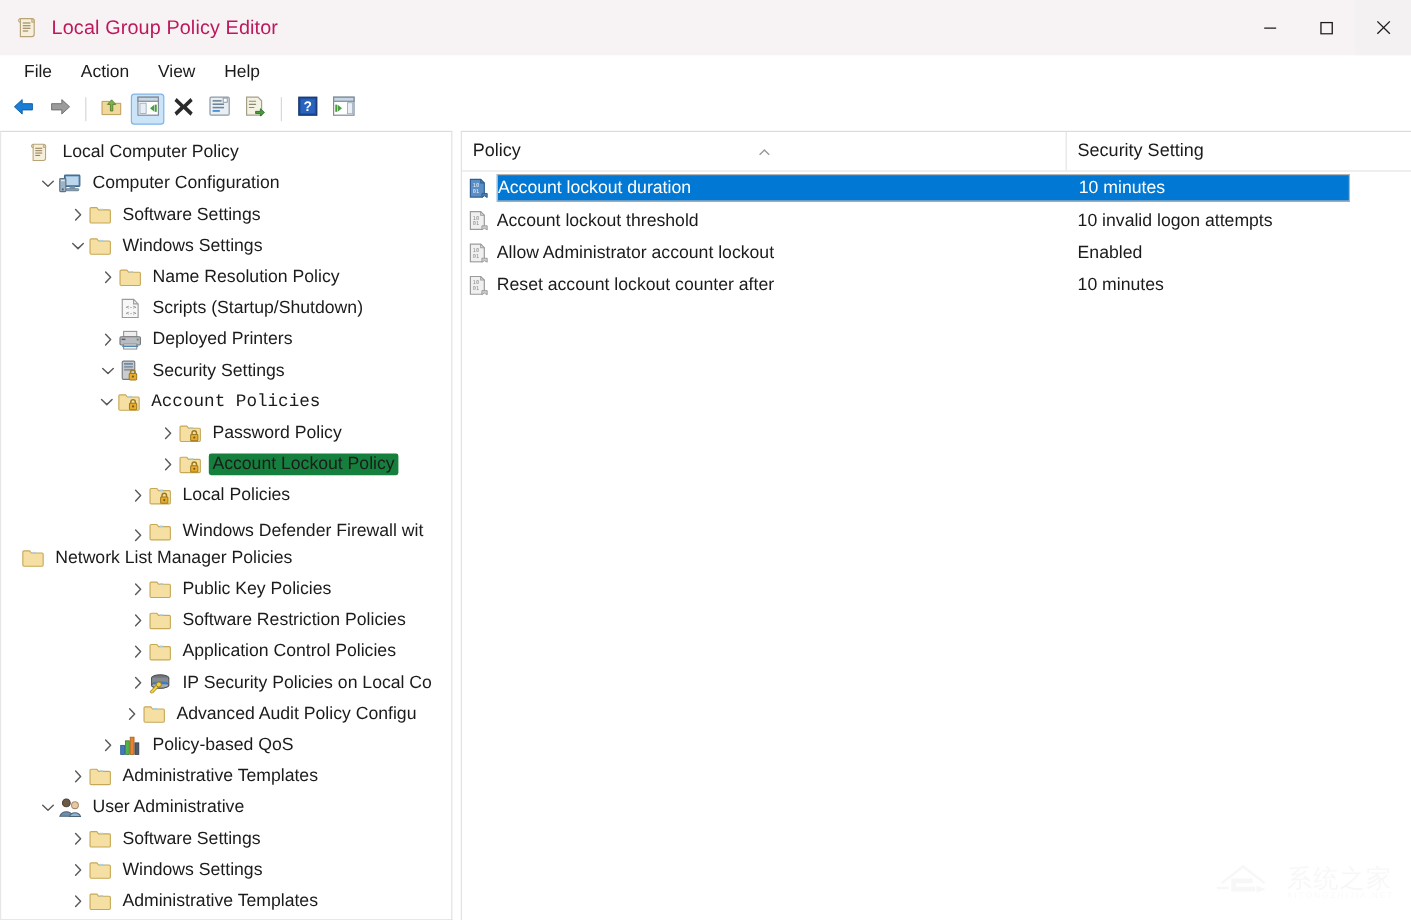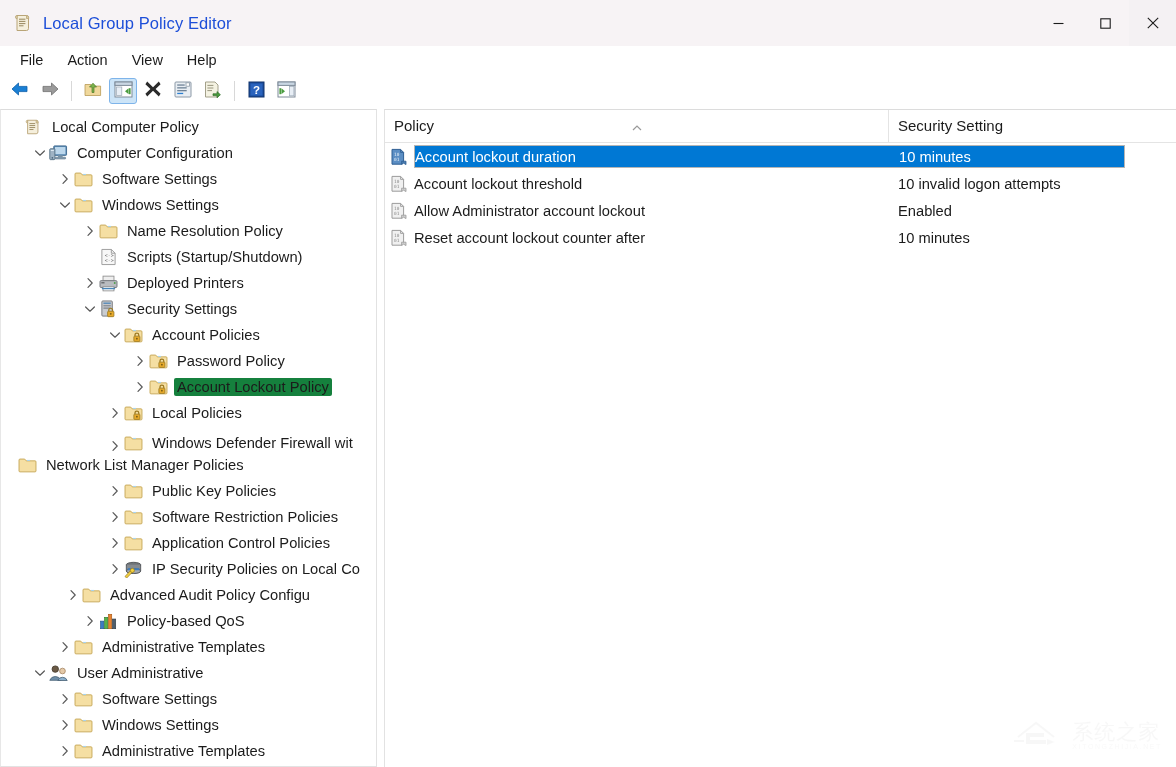--- a/index.html
+++ b/index.html
@@ -40,21 +40,21 @@
     gap: 10px;
   }
   .app-icon {
     width: 20px;
     height: 20px;
     position: relative;
     flex-shrink: 0;
   }
   .title-text {
     font-size: 16.5px;
-    color: #1d4ed8;
+    color: #be185d;
     letter-spacing: 0.1px;
     white-space: nowrap;
   }
   .winctl {
     position: absolute;
     top: 0;
     right: 0;
     height: 46px;
     display: flex;
   }
@@ -556,21 +556,21 @@
                 <rect x="4.6" y="2.6" width="7.8" height="1.6" fill="#5f8fb8"></rect>
                 <rect x="4.6" y="5.2" width="7.8" height="1.6" fill="#8d9298"></rect>
                 <rect x="4.6" y="7.8" width="7.8" height="1.6" fill="#8d9298"></rect>
                 <path d="M10.3 12.2 v-1.5 a2 2 0 0 1 4 0 v1.5" fill="none" stroke="#9c7a22" stroke-width="1.3"></path>
                 <rect x="9.1" y="11.9" width="6.6" height="5.7" rx="0.8" fill="#e8ab2b" stroke="#9c7a22" stroke-width="0.9"></rect>
                 <circle cx="12.4" cy="14.6" r="1" fill="#7a5c14"></circle>
               </svg>
             </span>
             <span class="tlabel">Security Settings</span>
           </div>
-          <div class="tnode" style="padding-left: 106px;">
+          <div class="tnode" style="padding-left: 80px; font-family: Liberation Mono, monospace;">
             <span class="tw-chev">
               <svg width="12" height="8" viewBox="0 0 12 8">
                 <path d="M1.6 2 L6 6.2 L10.4 2" fill="none" stroke="#5a5a5a" stroke-width="1.2" stroke-linecap="round" stroke-linejoin="round"></path>
               </svg>
             </span>
             <span class="tw-icon">
               <svg width="19" height="16" viewBox="0 0 20 17">
                 <path d="M1 3.2 a1 1 0 0 1 1 -1 h5 l1.6 1.9 h9.4 a1 1 0 0 1 1 1 v9.7 a1 1 0 0 1 -1 1 h-16 a1 1 0 0 1 -1 -1 z" fill="#f5dfa3" stroke="#c6a857" stroke-width="1"></path>
                 <rect x="9.5" y="3.1" width="3.2" height="1.2" fill="#a9d2ea"></rect>
                 <path d="M11.6 10 v-1.6 a2 2 0 0 1 4 0 v1.6" fill="none" stroke="#9c7a22" stroke-width="1.3"></path>
@@ -708,21 +708,21 @@
                 <ellipse cx="10" cy="4" rx="7.6" ry="2.6" fill="#6f7478" stroke="#4a4e52" stroke-width="0.9"></ellipse>
                 <path d="M2.4 4 v6.6 a7.6 2.6 0 0 0 15.2 0 v-6.6" fill="#868b90" stroke="#4a4e52" stroke-width="0.9"></path>
                 <ellipse cx="10" cy="10.6" rx="7.6" ry="2.6" fill="#a6abb0" stroke="#4a4e52" stroke-width="0.8"></ellipse>
                 <rect x="3.8" y="7.6" width="12.4" height="2.2" fill="#3f7cbd"></rect>
                 <path d="M1 16.4 L7.6 9.4 L9.4 11.2 L2.8 18 Z" fill="#f2d13e" stroke="#9c7a22" stroke-width="0.8"></path>
                 <circle cx="8.8" cy="10" r="2.2" fill="#f2d13e" stroke="#9c7a22" stroke-width="0.8"></circle>
               </svg>
             </span>
             <span class="tlabel">IP Security Policies on Local Co</span>
           </div>
-          <div class="tnode" style="padding-left: 64px;">
+          <div class="tnode" style="padding-left: 101px;">
             <span class="tw-chev">
               <svg width="8" height="12" viewBox="0 0 8 12">
                 <path d="M2 1.6 L6.2 6 L2 10.4" fill="none" stroke="#5a5a5a" stroke-width="1.2" stroke-linecap="round" stroke-linejoin="round"></path>
               </svg>
             </span>
             <span class="tw-icon">
               <svg width="19" height="16" viewBox="0 0 20 17">
                 <path d="M1 3.2 a1 1 0 0 1 1 -1 h5 l1.6 1.9 h9.4 a1 1 0 0 1 1 1 v9.7 a1 1 0 0 1 -1 1 h-16 a1 1 0 0 1 -1 -1 z" fill="#f5dfa3" stroke="#c6a857" stroke-width="1"></path>
                 <rect x="9.5" y="3.1" width="3.2" height="1.2" fill="#a9d2ea"></rect>
               </svg>

